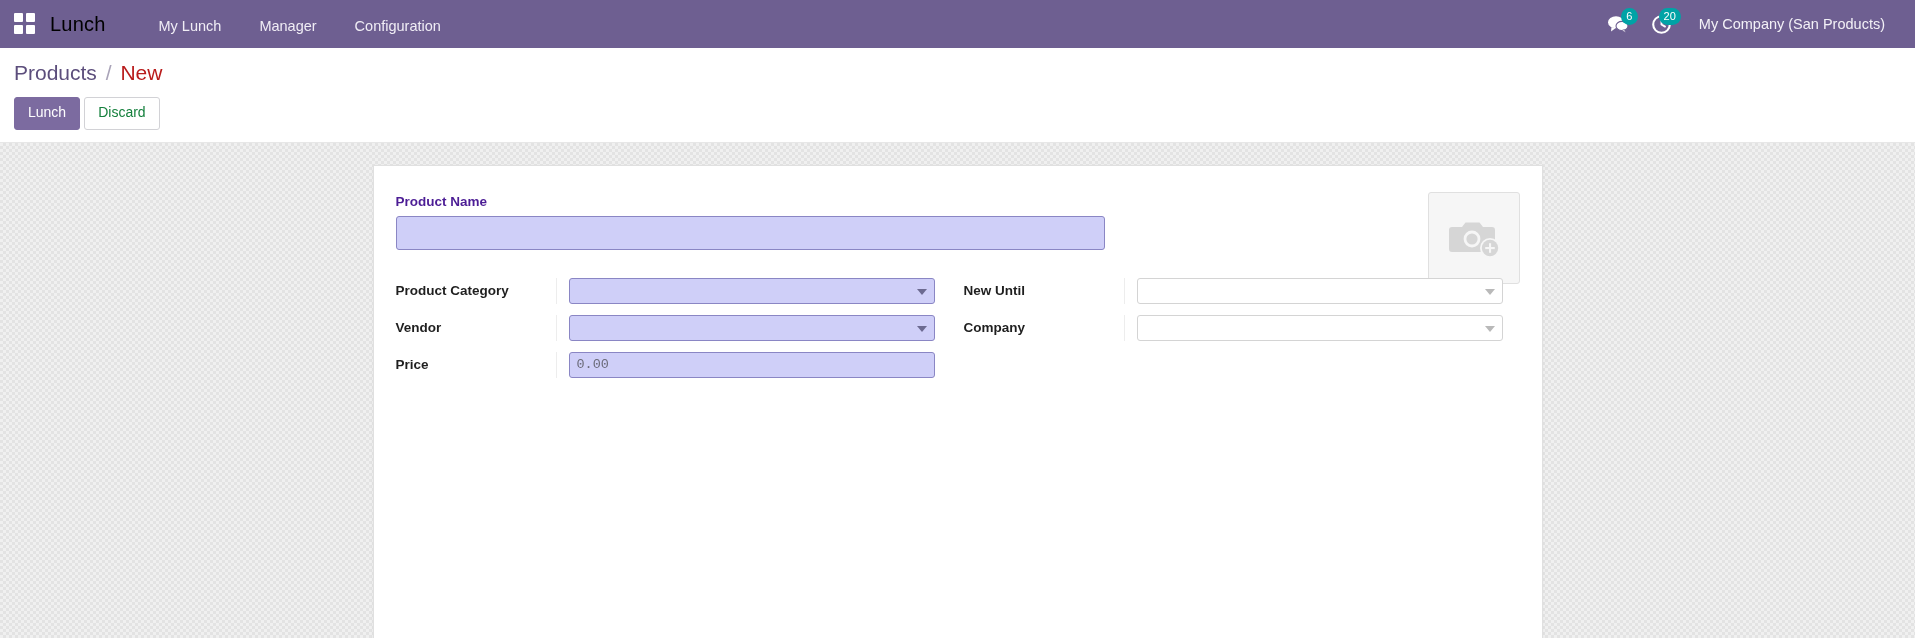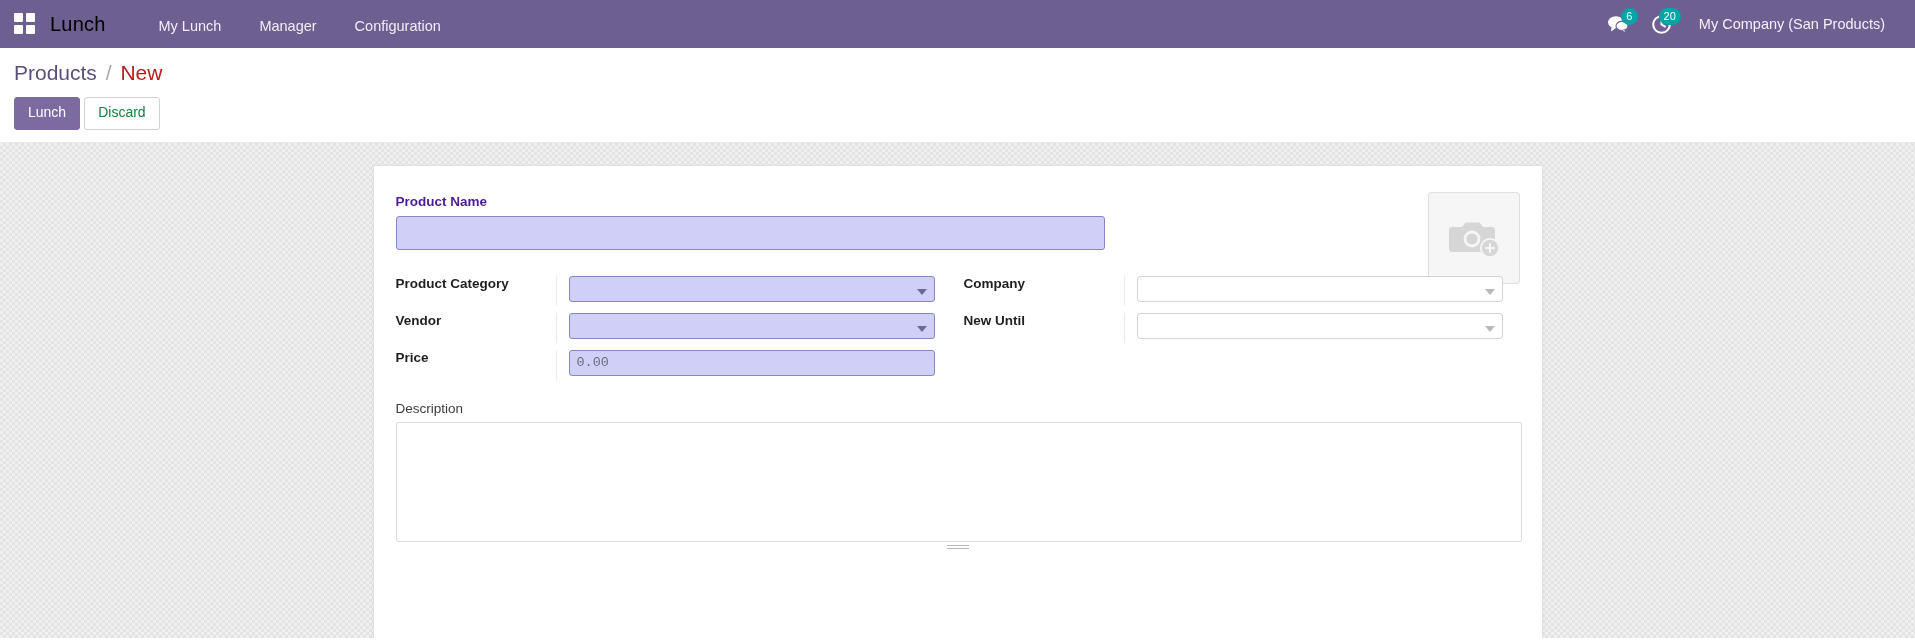--- a/index.html
+++ b/index.html
@@ -208,20 +208,21 @@
     display: block;
   }
 
   
   .cols { display: flex; }
   .col { width: 555px; }
   .col-right { margin-left: 13px; }
 
   .frow {
     display: flex;
+    align-items: center;
     margin-bottom: 7px;
     min-height: 30px;
   }
   .flabel {
     width: 160px;
     flex: 0 0 160px;
     font-size: 13.5px;
     font-weight: bold;
     color: #1f1f1f;
     padding-right: 10px;
@@ -413,41 +414,33 @@
           <div class="fctrl">
             <input class="field-req" type="text" placeholder="0.00" style="">
           </div>
         </div>
 
       </div>
 
       <div class="col col-right">
 
         <div class="frow">
+          <div class="flabel">New Until</div>
+          <div class="fctrl">
+            <input class="field-plain" type="text" placeholder="" style="">
+            <span class="caret plain"></span>
+          </div>
+        </div>
+
+        <div class="frow">
           <div class="flabel">Company</div>
           <div class="fctrl">
             <input class="field-plain" type="text" placeholder="" style="">
             <span class="caret plain"></span>
           </div>
         </div>
 
-        <div class="frow">
-          <div class="flabel">New Until</div>
-          <div class="fctrl">
-            <input class="field-plain" type="text" placeholder="" style="">
-            <span class="caret plain"></span>
-          </div>
-        </div>
-
       </div>
     </div>
 
-    <div class="desc-group">
-      <label class="desc-label">Description</label>
-      <textarea class="desc-box" placeholder="" style=""></textarea>
-      <div class="resize-grip">
-        <span></span>
-        <span></span>
-      </div>
-    </div>
 
   </div>
 </div>
 
 </body></html>

